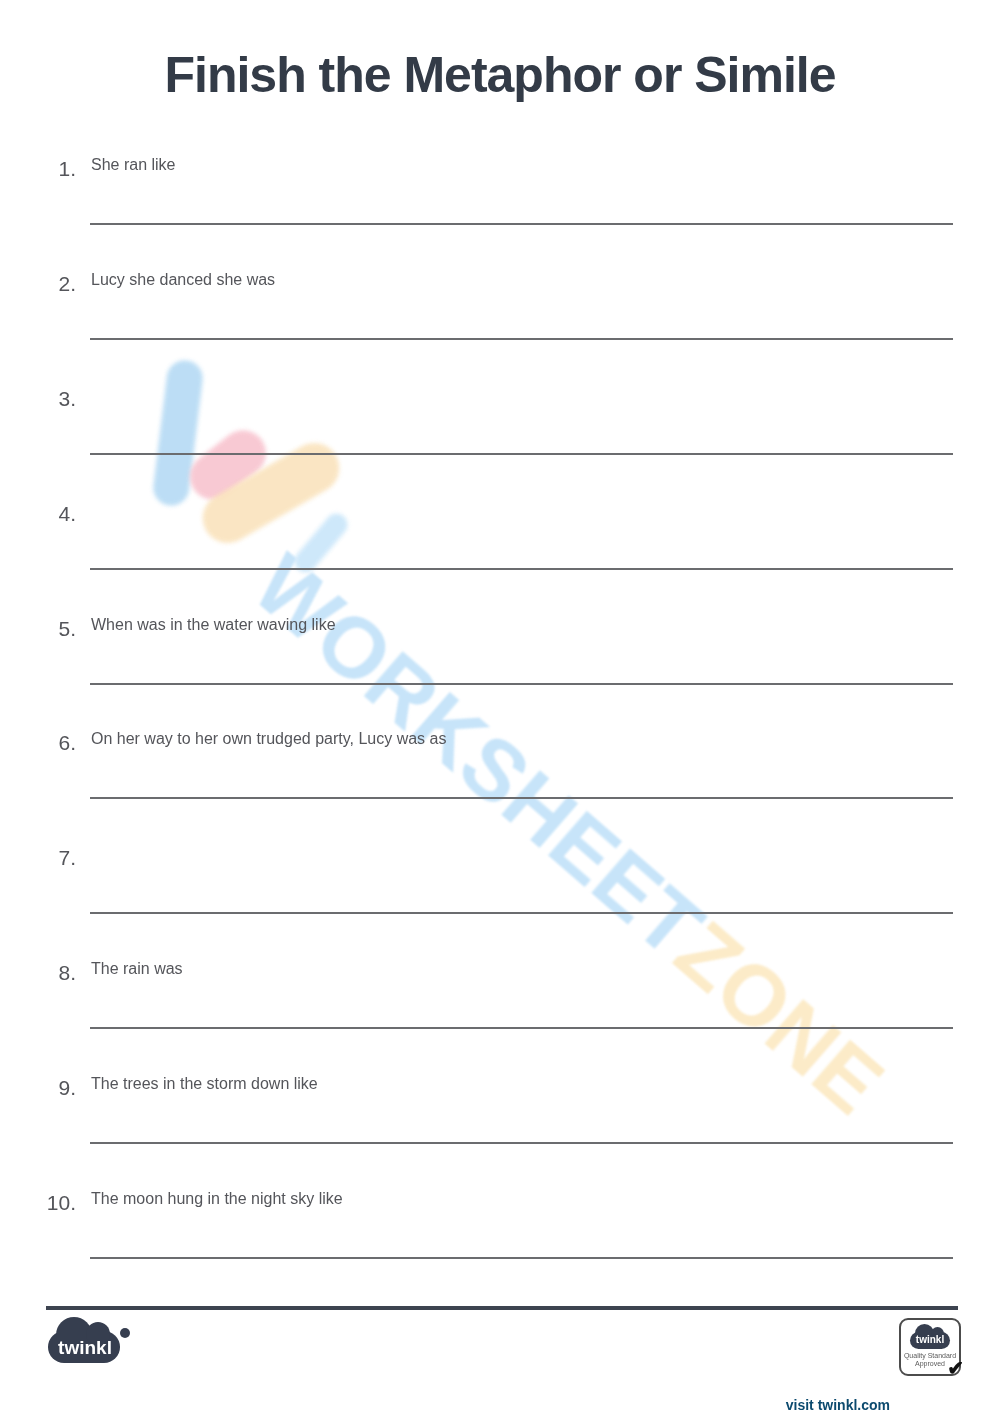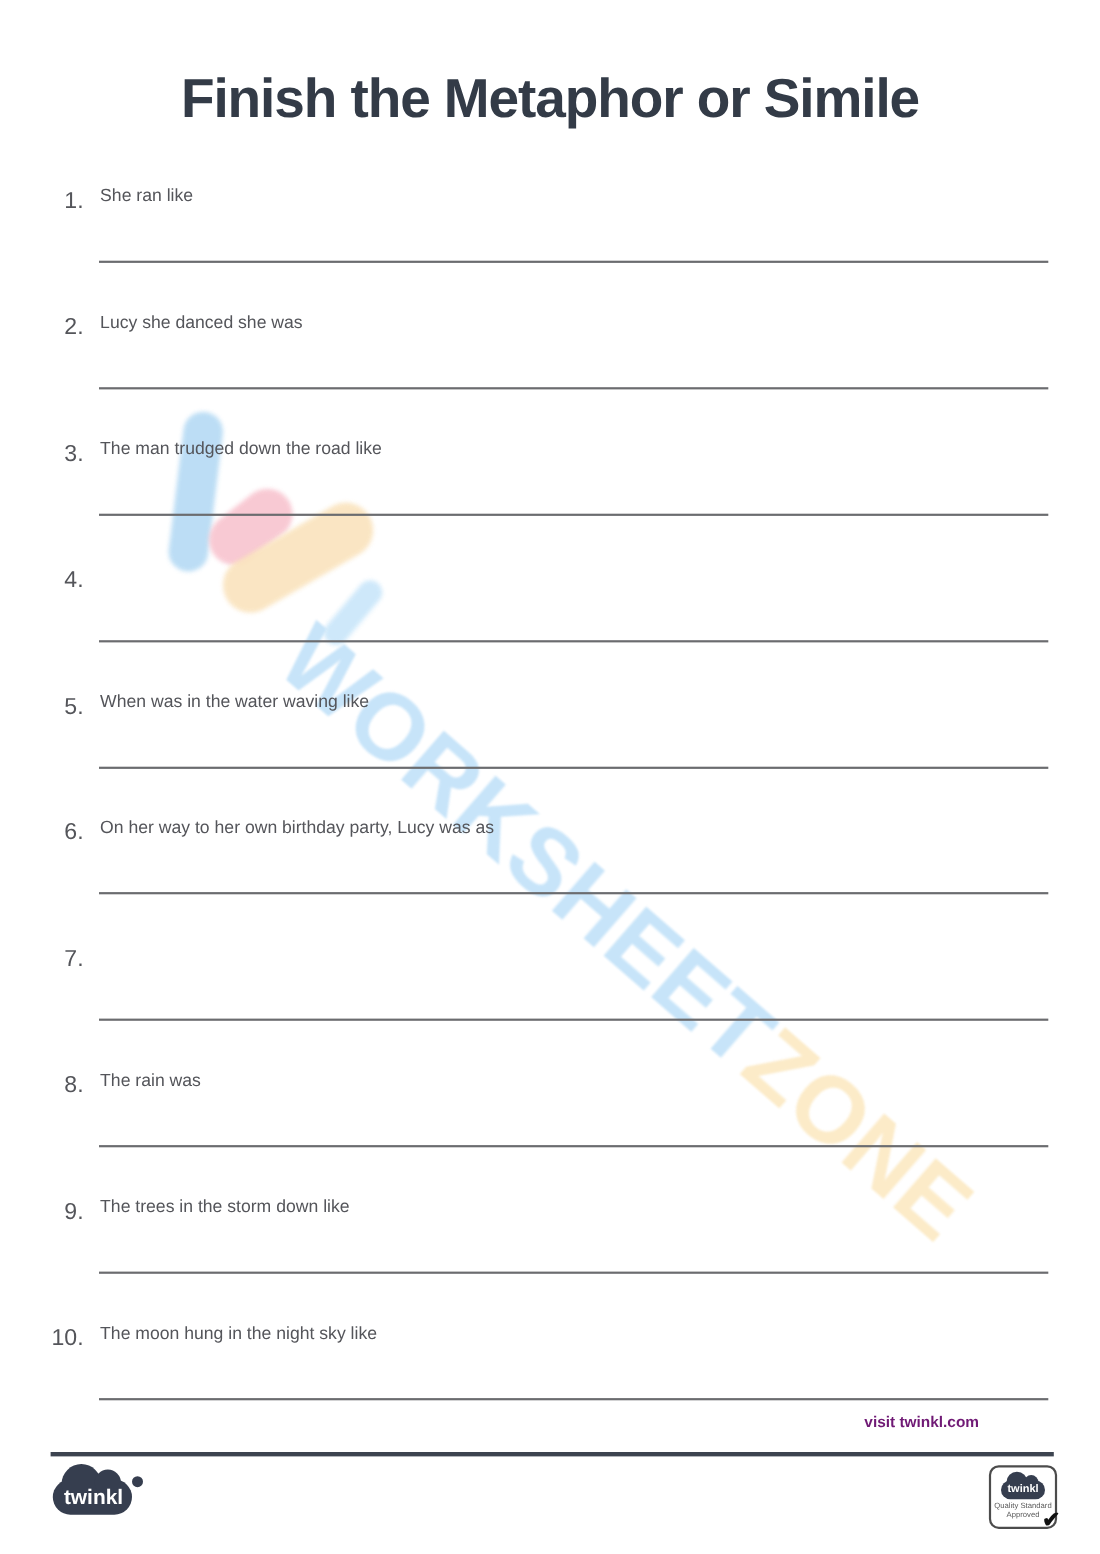--- a/index.html
+++ b/index.html
@@ -3,21 +3,21 @@
 <meta charset="utf-8">
 <style>
   html,body { margin:0; padding:0; }
   body {
     width:1000px; height:1413px;
     background:#ffffff;
     font-family:"Liberation Sans", sans-serif;
     position:relative;
     overflow:hidden;
   }
-  .page { position:absolute; inset:0;margin-top:14px; }
+  .page { position:absolute; inset:0; }
 
   
   .watermark { position:absolute; inset:0; z-index:0; pointer-events:none; }
   .wm-stroke { position:absolute; filter:blur(2px); opacity:.9; }
   .wm-stroke.blue1   { left:160px; top:360px; width:36px; height:146px; background:#b5daf4; border-radius:18px; transform:rotate(7deg); }
   .wm-stroke.pink1   { left:186px; top:442px; width:84px; height:46px; background:#f8c4cf; border-radius:23px; transform:rotate(-38deg); }
   .wm-stroke.orange1 { left:196px; top:468px; width:150px; height:50px; background:#fae3bd; border-radius:25px; transform:rotate(-30deg); }
   .wm-stroke.blue2   { left:286px; top:532px; width:70px; height:22px; background:#c9e6fa; border-radius:11px; transform:rotate(-50deg); }
   .wm-text {
     position:absolute; left:300px; top:535px;
@@ -66,22 +66,22 @@
   .twinkl-logo .cloud { left:0; top:13px; width:72px; height:32px; }
   .twinkl-logo .cloud::before { width:36px; height:36px; left:8px;  top:-14px; }
   .twinkl-logo .cloud::after  { width:24px; height:24px; right:10px; top:-9px; }
   .twinkl-logo .puff { position:absolute; left:72px; top:10px; width:10px; height:10px; border-radius:50%; background:#363e4f; }
   .twinkl-logo .cloud-text {
     position:absolute; left:0; top:19px; width:74px; text-align:center;
     color:#fff; font-weight:bold; font-size:19px; z-index:2;
   }
 
   .visit {
-    position:absolute; right:110px; top:1270px;
-    font-size:14px; font-weight:bold; color:#701a75;
+    position:absolute; right:110px; top:1397px;
+    font-size:14px; font-weight:bold; color:#0c4a6e;
   }
 
   .badge {
     position:absolute; left:899px; top:1318px; width:58px; height:54px;
     border:2px solid #4c4c4c; border-radius:9px; background:#fff;
   }
   .badge .cloud { left:9px; top:12px; width:40px; height:17px; }
   .badge .cloud::before { width:19px; height:19px; left:5px; top:-8px; }
   .badge .cloud::after  { width:13px; height:13px; right:6px; top:-5px; }
   .badge .cloud-text {
@@ -125,38 +125,37 @@
       </div>
 
       <div class="item">
         <span class="num">2.</span>
         <span class="prompt">Lucy she danced she was</span>
         <div class="rule"></div>
       </div>
 
       <div class="item">
         <span class="num">3.</span>
-        <span class="prompt">The man trudged down the road like</span>
         <div class="rule"></div>
       </div>
 
       <div class="item">
         <span class="num">4.</span>
         <div class="rule"></div>
       </div>
 
       <div class="item">
         <span class="num">5.</span>
         <span class="prompt">When was in the water waving like</span>
         <div class="rule"></div>
       </div>
 
       <div class="item">
         <span class="num">6.</span>
-        <span class="prompt">On her way to her own birthday party, Lucy was as</span>
+        <span class="prompt">On her way to her own trudged party, Lucy was as</span>
         <div class="rule"></div>
       </div>
 
       <div class="item">
         <span class="num">7.</span>
         <div class="rule"></div>
       </div>
 
       <div class="item">
         <span class="num">8.</span>

